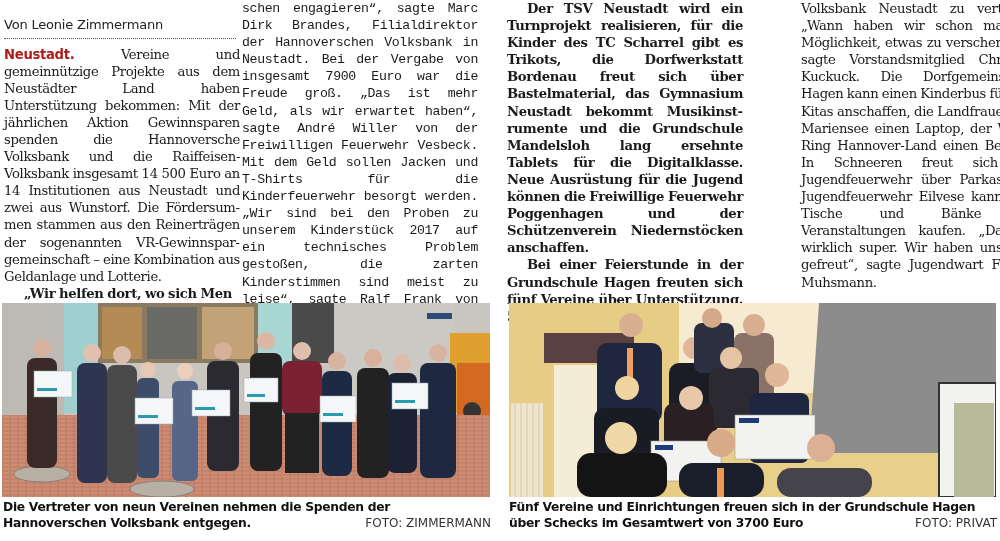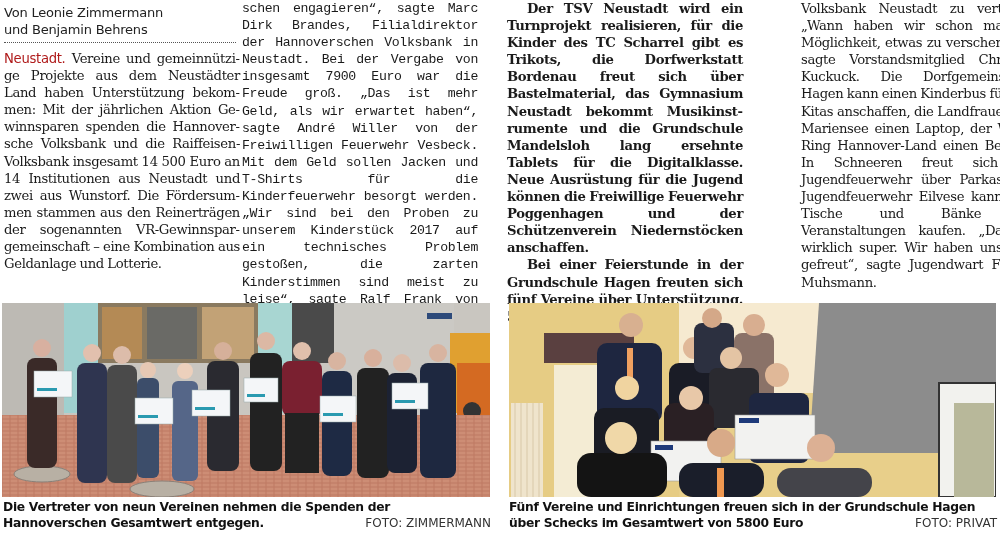--- a/index.html
+++ b/index.html
@@ -17,26 +17,26 @@
     }
     .col p { margin: 0; }
     .col p.indent { text-indent: 20px; font-weight: bold; }
     #col1 { left: 4px; }
     #col2 { left: 242px; font-family: Liberation Mono, monospace; }
     #col3 { left: 507px; }
     #col4 { left: 801px; }
     .byline {
       font-family: "DejaVu Sans", "Liberation Sans", sans-serif;
       font-size: 13px; line-height: 16.5px; text-align: left;
-      letter-spacing: -0.2px; word-spacing: 0; color: #222; margin-top: 5px;
+      letter-spacing: -0.2px; word-spacing: 0; color: #222; margin-top: 17px;
     }
     .sep { border-bottom: 1.5px dotted #555; margin: 4px 4px 7px 0; }
     .dateline {
       font-family: "DejaVu Sans", "Liberation Sans", sans-serif;
-      font-weight: normal; letter-spacing: -0.3px; margin-top: 40px;
+      font-weight: bold; letter-spacing: -0.3px; margin-top: 40px;
     }
     .photo {
       position: absolute; top: 303px; height: 194px; overflow: hidden;
     }
     #photo1 { left: 2px; width: 488px; }
     #photo2 { left: 509px; width: 487px; }
     .caption {
       position: absolute; top: 499px; width: 488px;
       font-family: "DejaVu Sans", "Liberation Sans", sans-serif;
       font-size: 12.3px; line-height: 16px; font-weight: 600;
@@ -49,24 +49,24 @@
       font-weight: normal; font-size: 12px; letter-spacing: 0; color: #333;
     }
     .cap-text { display: block; padding-right: 0; }
   </style>
 </head>
 <body>
 
 <div id="col1" class="col">
   <div class="byline">
     <div>Von Leonie Zimmermann</div>
-    <div>und Benjamin Behrens</div>
   </div>
   <div class="sep"></div>
   <p><span class="dateline" style="color:#b01b1b">Neustadt.</span> <span>Vereine und gemeinnützi­ge Projekte aus dem Neustädter Land haben Unterstützung bekom­men: Mit der jährlichen Aktion Ge­winnsparen spenden die Hannover­sche Volksbank und die Raiffeisen-Volksbank insgesamt 14 500 Euro an 14 Institutionen aus Neustadt und zwei aus Wunstorf. Die Fördersum­men stammen aus den Reinerträgen der sogenannten VR-Gewinnspar­gemeinschaft – eine Kombination aus Geldanlage und Lotterie.</span></p>
+  <p class="indent">„Wir helfen dort, wo sich Men­</p>
 </div>
 
 <div id="col2" class="col">
   <p>schen engagieren“, sagte Marc Dirk Brandes, Filialdirektor der Hanno­verschen Volksbank in Neustadt. Bei der Vergabe von insgesamt 7900 Euro war die Freude groß. „Das ist mehr Geld, als wir erwartet haben“, sagte André Willer von der Freiwilli­gen Feuerwehr Vesbeck. Mit dem Geld sollen Jacken und T-Shirts für die Kinderfeuerwehr besorgt wer­den. „Wir sind bei den Proben zu unserem Kinderstück 2017 auf ein technisches Problem gestoßen, die zarten Kinderstimmen sind meist zu leise“, sagte Ralf Frank von der Waldbühne Otternhagen. Von der Spende werden Mikrofone gekauft.</p>
 </div>
 
 <div id="col3" class="col">
   <p class="indent">Der TSV Neustadt wird ein Turn­projekt realisieren, für die Kinder des TC Scharrel gibt es Trikots, die Dorfwerkstatt Bordenau freut sich über Bastelmaterial, das Gymna­sium Neustadt bekommt Musikinst­rumente und die Grundschule Man­delsloh lang ersehnte Tablets für die Digitalklasse. Neue Ausrüstung für die Jugend können die Freiwillige Feuerwehr Poggenhagen und der Schützenverein Niedernstöcken anschaffen.</p>
   <p class="indent">Bei einer Feierstunde in der Grundschule Hagen freuten sich fünf Vereine über Unterstützung. 5900 Euro hatte die Raiffeisen­</p>
 </div>
@@ -198,19 +198,19 @@
     <circle cx="112" cy="135" r="16" fill="#f0d8a8"></circle>
     <rect x="170" y="160" width="85" height="34" rx="14" fill="#1a1e2a"></rect>
     <circle cx="212" cy="140" r="14" fill="#d8aa88"></circle>
     <rect x="208" y="165" width="7" height="29" fill="#f09850"></rect>
     <rect x="268" y="165" width="95" height="29" rx="14" fill="#44444a"></rect>
     <circle cx="312" cy="145" r="14" fill="#dcb094"></circle>
   </svg>
 </div>
 
 <div id="cap1" class="caption">
-  <span class="cap-text">Die Vertreter von neun Vereinen nehmen die Spenden der Hannoverschen Gesamtwert entgegen.</span>
+  <span class="cap-text">Die Vertreter von neun Vereinen nehmen die Spenden der Hannoverschen Volksbank entgegen.</span>
   <span class="credit">FOTO: ZIMMERMANN</span>
 </div>
 <div id="cap2" class="caption">
-  <span class="cap-text">Fünf Vereine und Einrichtungen freuen sich in der Grundschule Hagen über Schecks im Gesamtwert von 5800 Euro</span>
+  <span class="cap-text">Fünf Vereine und Einrichtungen freuen sich in der Grundschule Hagen über Schecks im Gesamtwert von 3700 Euro</span>
   <span class="credit">FOTO: PRIVAT</span>
 </div>
 
 </body></html>

